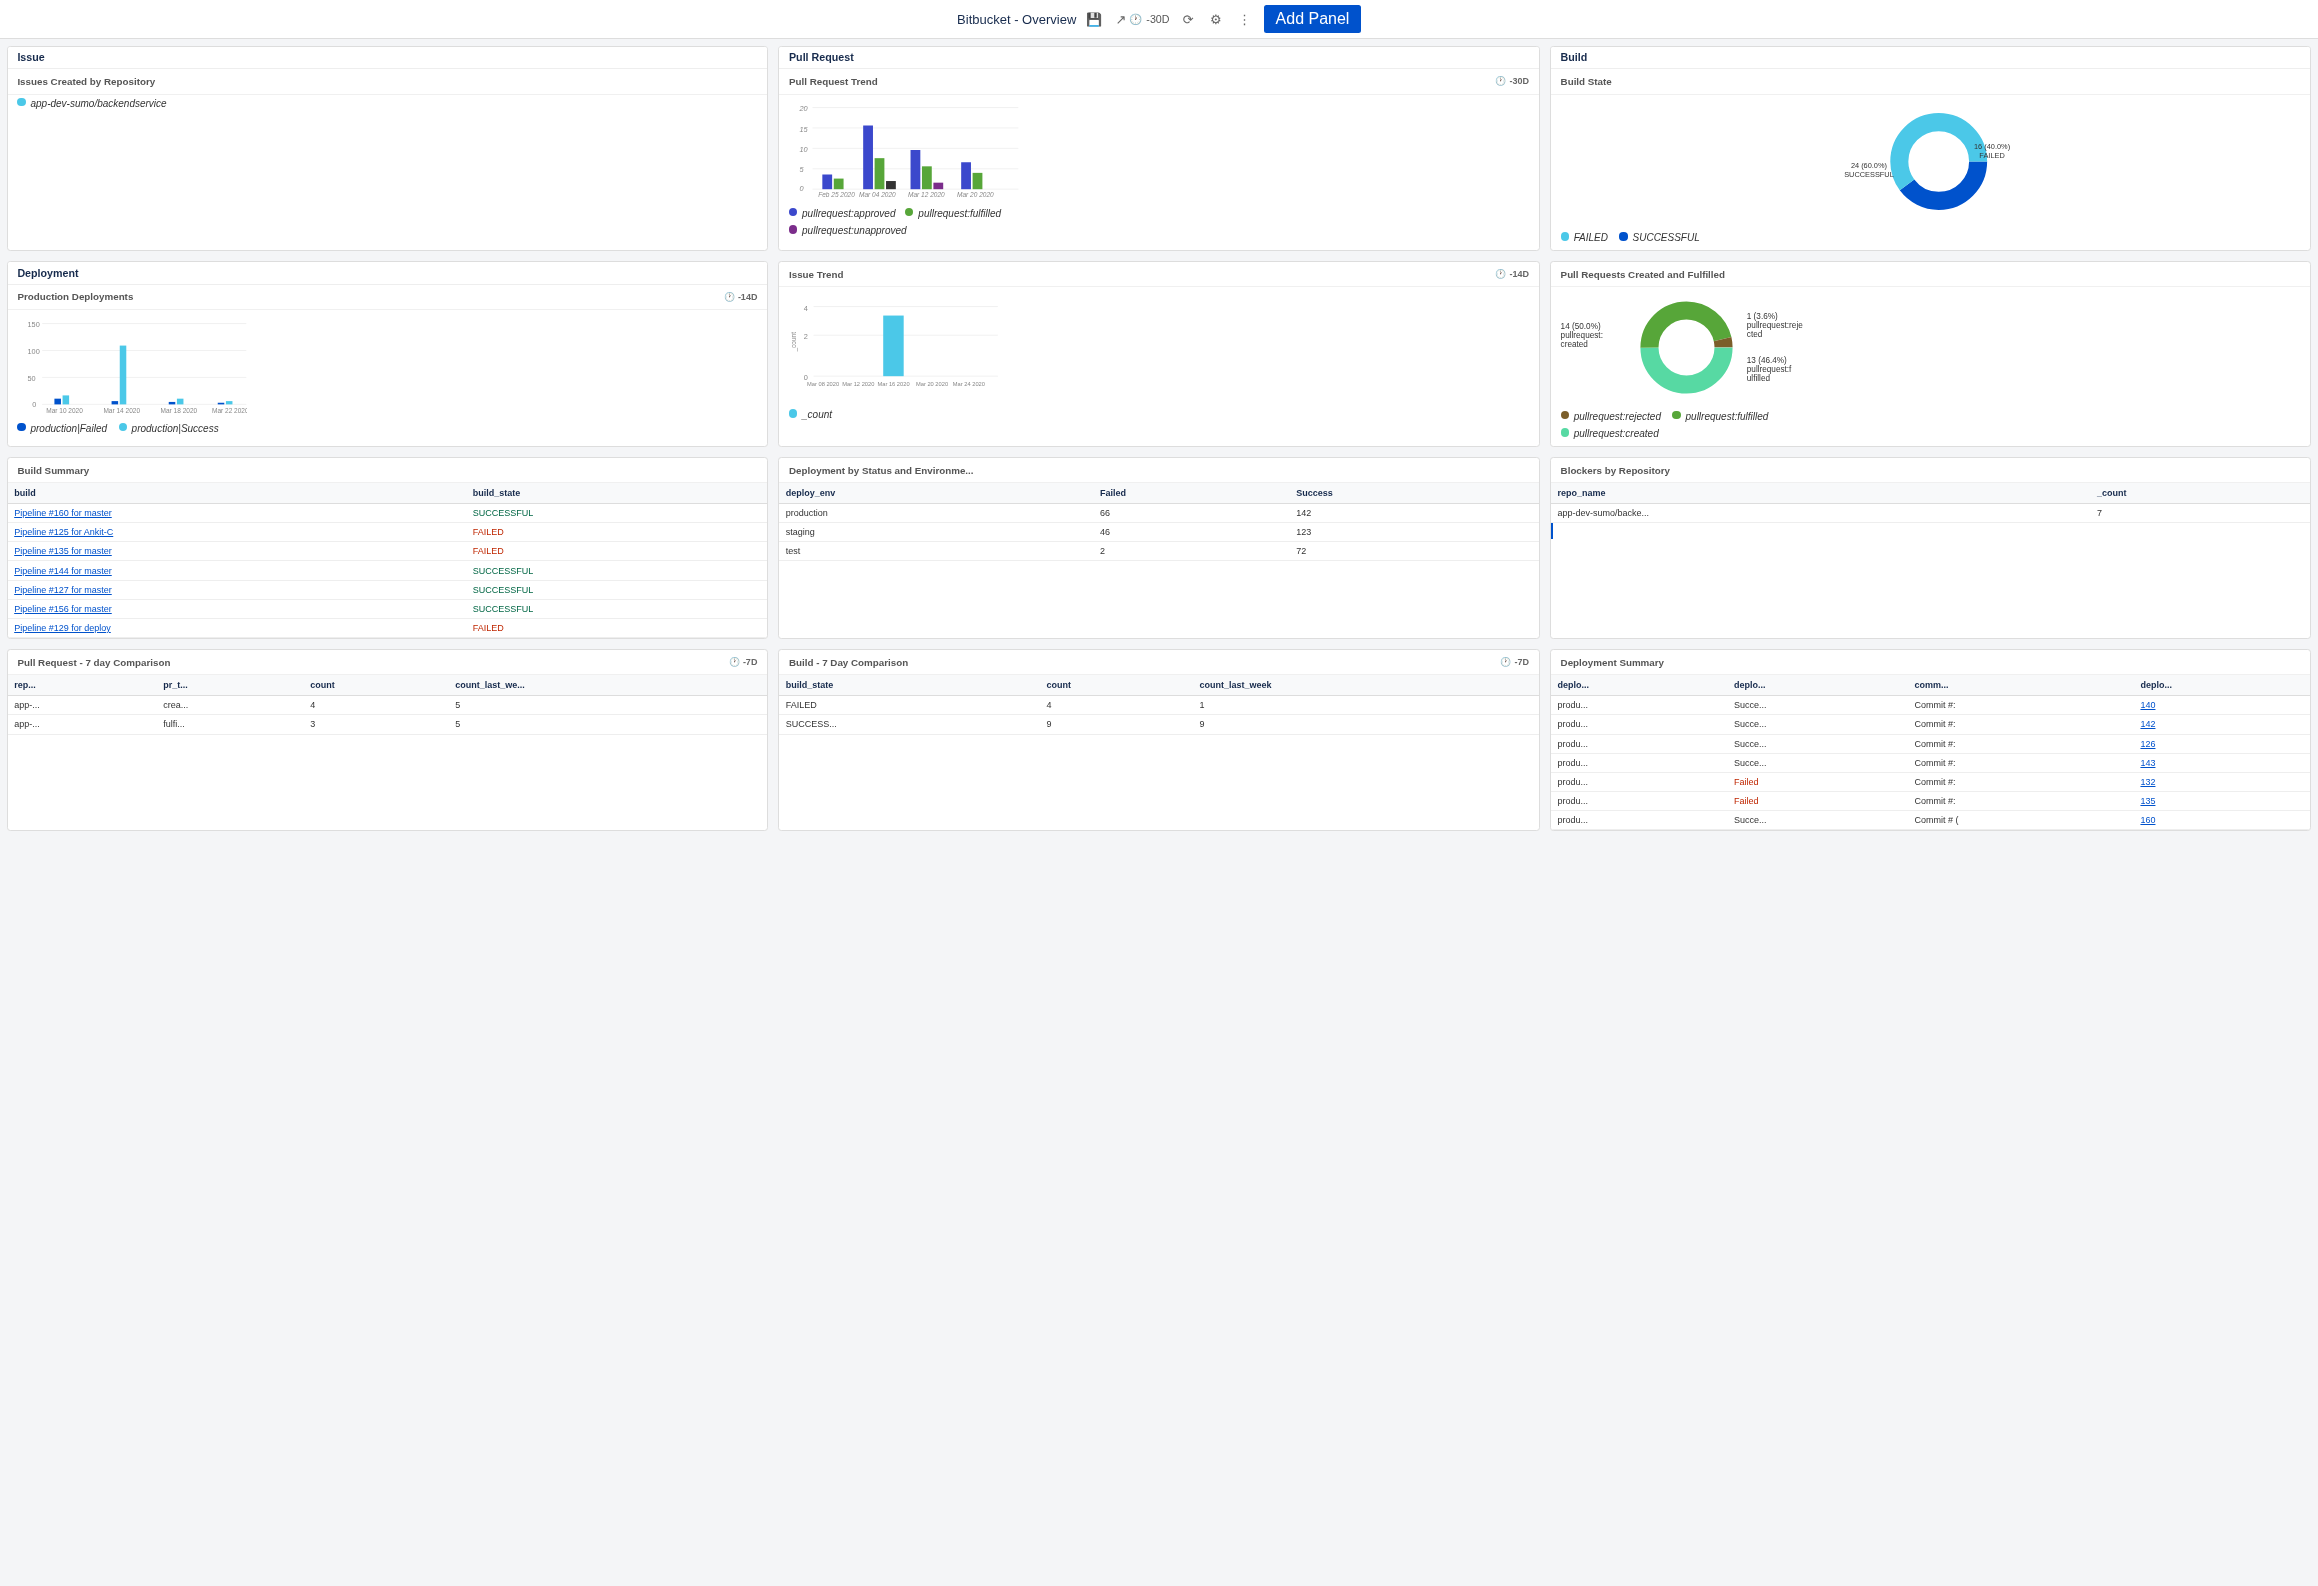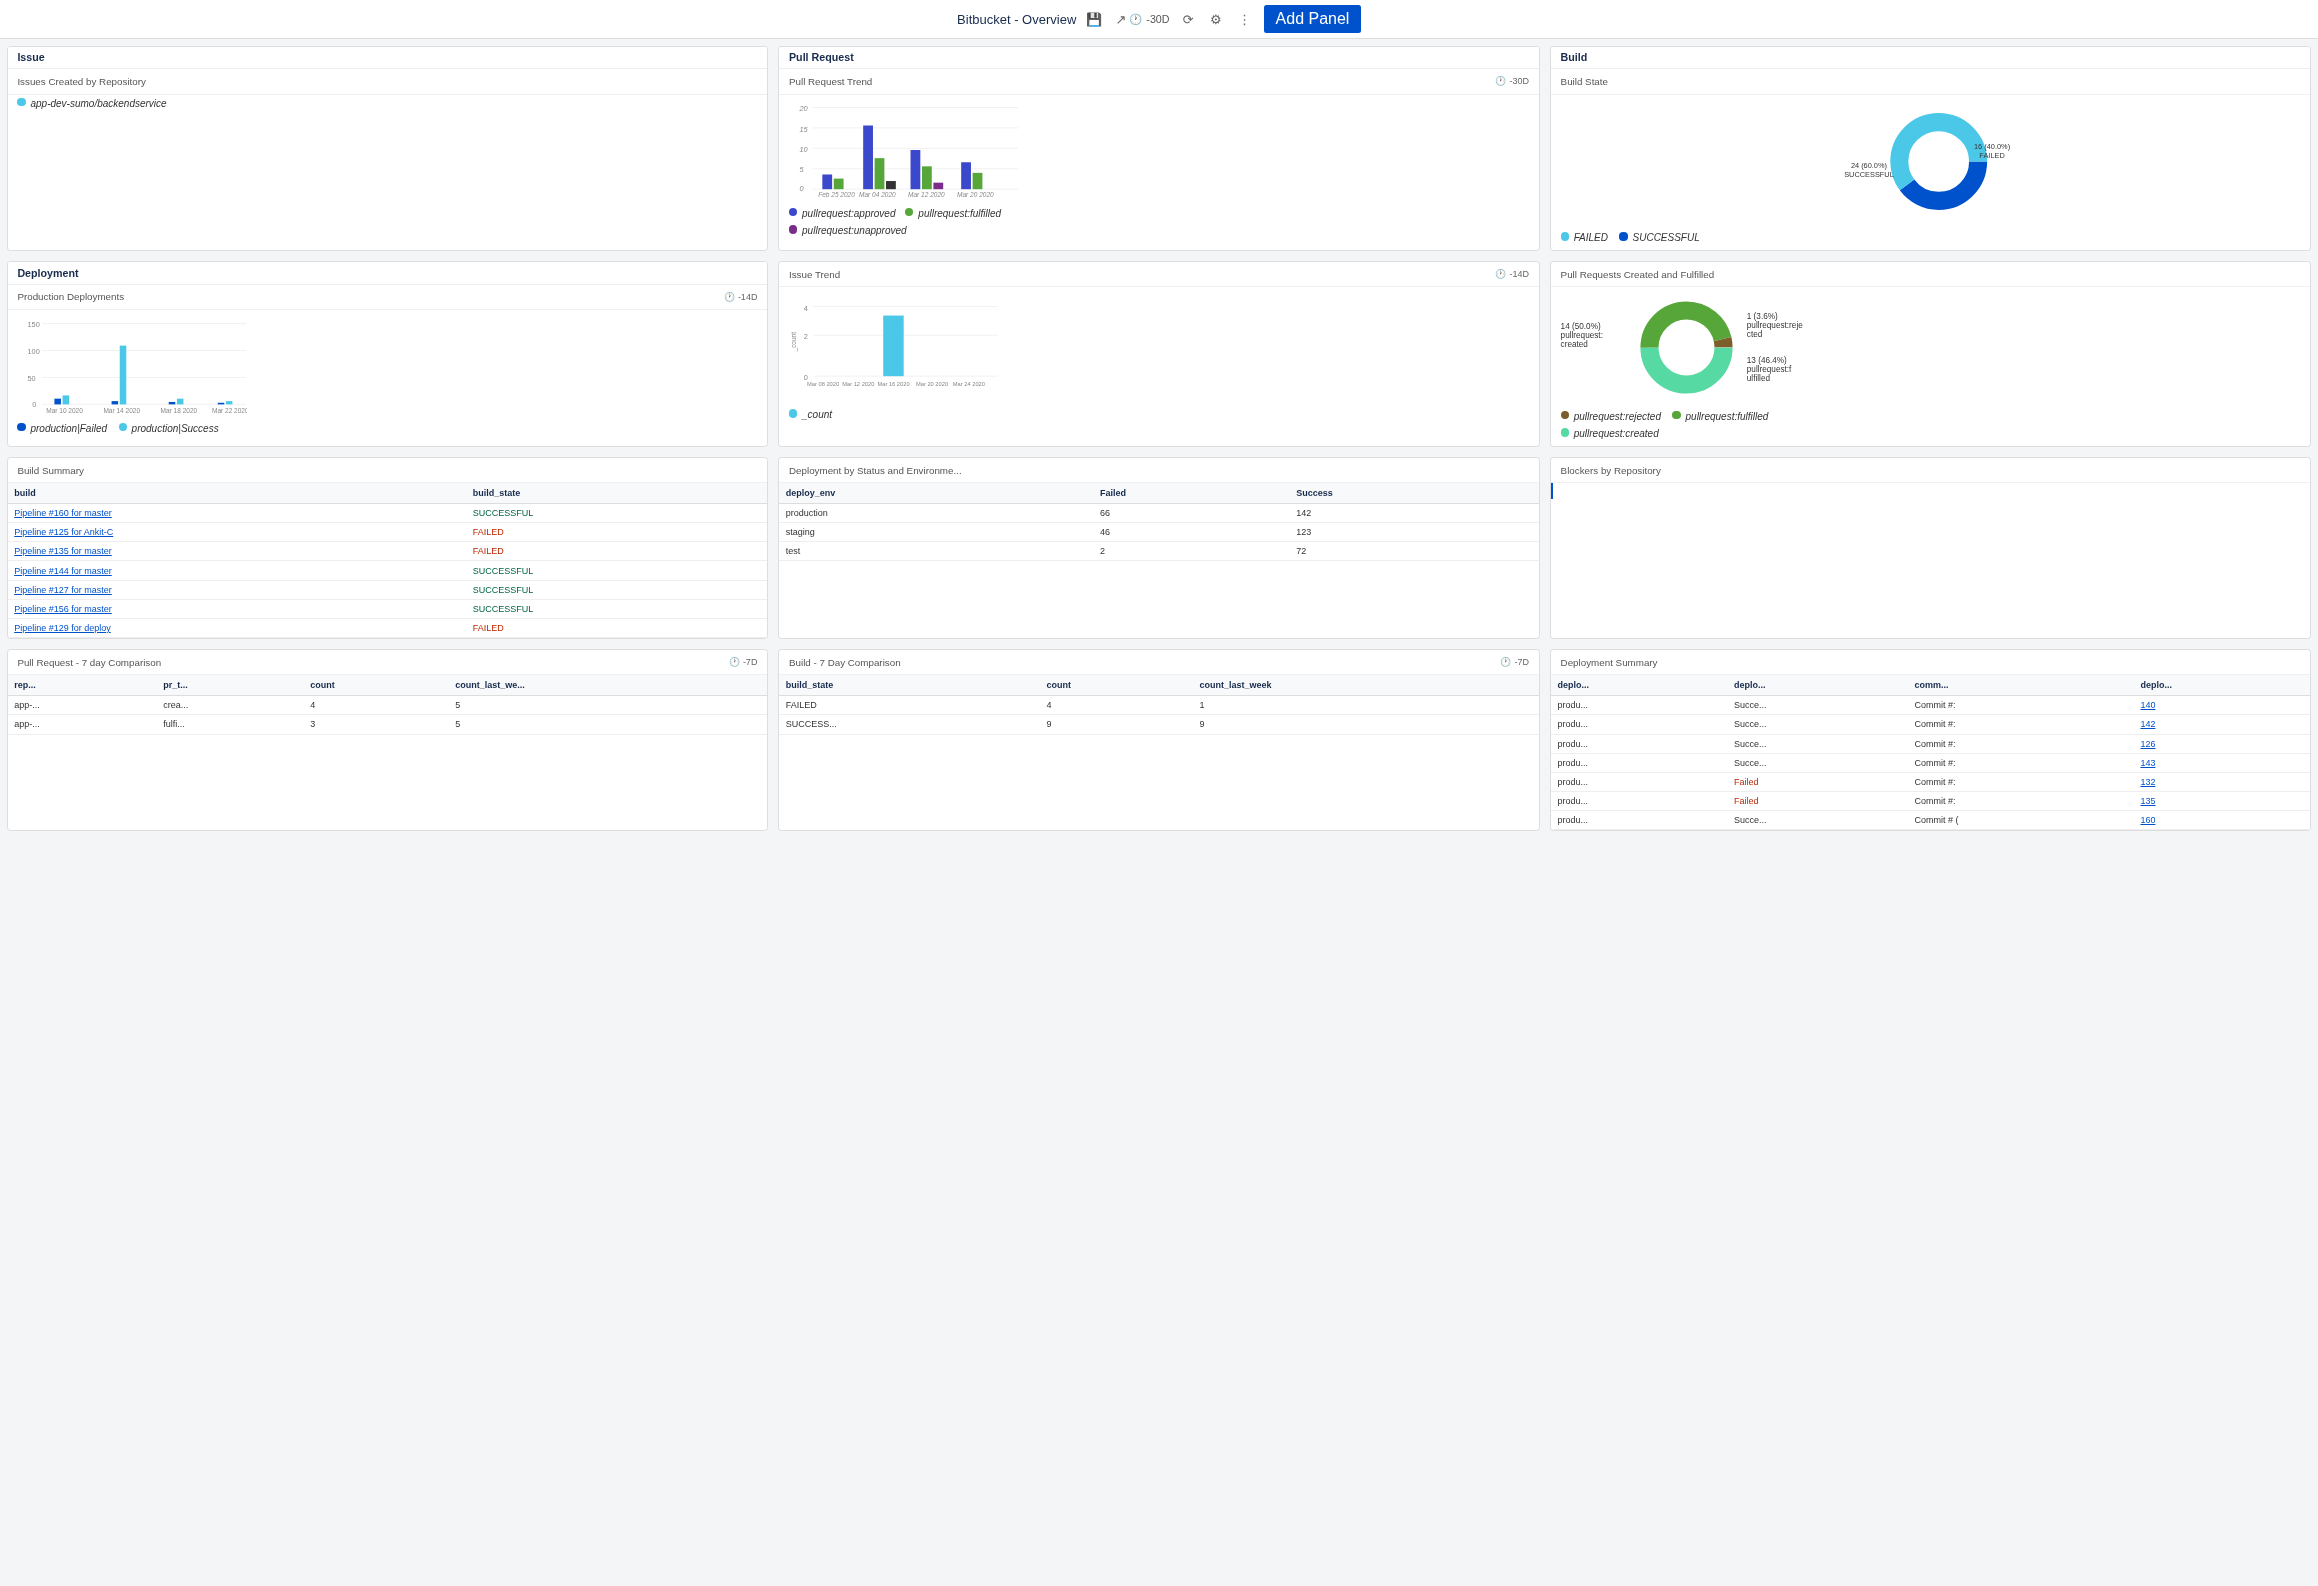--- a/index.html
+++ b/index.html
@@ -11,21 +11,21 @@
     .header-right { display: flex; align-items: center; gap: 9.8px; }
     .time-selector { display: flex; align-items: center; gap: 3.3px; color: #555; font-size: 10.7px; }
     .btn-add-panel { background: #0052cc; color: #fff; border: none; padding: 4.9px 11.5px; border-radius: 2.5px; font-size: 16px; cursor: pointer; font-weight: 500; }
     .icon-btn { background: none; border: none; cursor: pointer; color: #666; font-size: 13px; padding: 3.3px; }
     
     
     .main { padding: 6.6px; display: grid; grid-template-columns: 1fr 1fr 1fr; grid-template-rows: auto auto auto; gap: 10px; }
     
     
     .panel { background: #fff; border: 0.8px solid #ddd; border-radius: 3.3px; overflow: hidden; }
-    .panel-section-header { padding: 6.6px 9.8px; font-size: 9.8px; font-weight: 400; color: #555; border-bottom: 0.8px solid #f0f0f0; display: flex; align-items: center; justify-content: space-between; }
+    .panel-section-header { padding: 6.6px 9.8px; font-size: 9.8px; font-weight: 700; color: #555; border-bottom: 0.8px solid #f0f0f0; display: flex; align-items: center; justify-content: space-between; }
     
     
     .donut-container { display: flex; align-items: center; justify-content: center; padding: 9.8px; position: relative; }
     .legend { padding: 3.3px 9.8px 6.6px; display: flex; align-items: flex-start; gap: 4.9px; font-size: 10px; flex-wrap: wrap; font-style: italic; }
     .legend-dot { width: 8.2px; height: 8.2px; border-radius: 50%; display: inline-block; }
     
     
     table { width: 100%; border-collapse: collapse; font-size: 9px; }
     th { background: #f8f9fa; padding: 4.9px 6.6px; text-align: left; border-bottom: 1.6px solid #ddd; font-weight: 600; color: #172b4d; white-space: nowrap; }
     td { padding: 4.1px 6.6px; border-bottom: 0.8px solid #eee; color: #333; }
@@ -354,20 +354,34 @@
             <td>72</td>
           </tr>
         </tbody>
     </table>
   </div>
 
   <div class="panel">
     <div class="panel-section-header">
       <span>Blockers by Repository</span>
     </div>
+    <table>
+      <thead>
+        <tr>
+          <th>repo_name</th>
+          <th>_count</th>
+        </tr>
+      </thead>
+      <tbody id="blockers-tbody">
+      <tr>
+            <td>app-dev-sumo/backe...</td>
+            <td>7</td>
+          </tr>
+        </tbody>
+    </table>
 
     <div style="position:relative; height: 16.4px;">
       <div style="position:absolute; left:0; top:0; width:2.5px; height:100%; background:#0052cc;"></div>
     </div>
   </div>
 
   <div class="panel">
     <div class="panel-section-header">
       <span>Pull Request - 7 day Comparison</span>
       <span class="time-badge">

